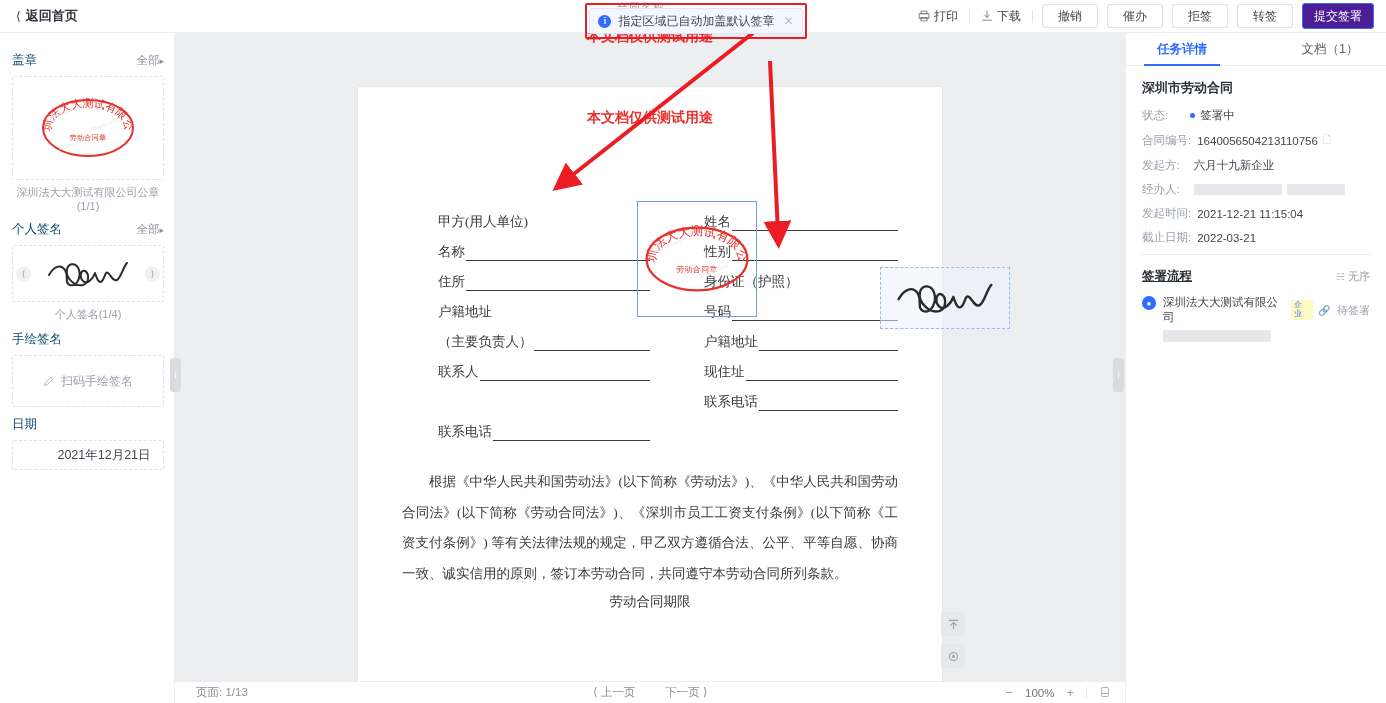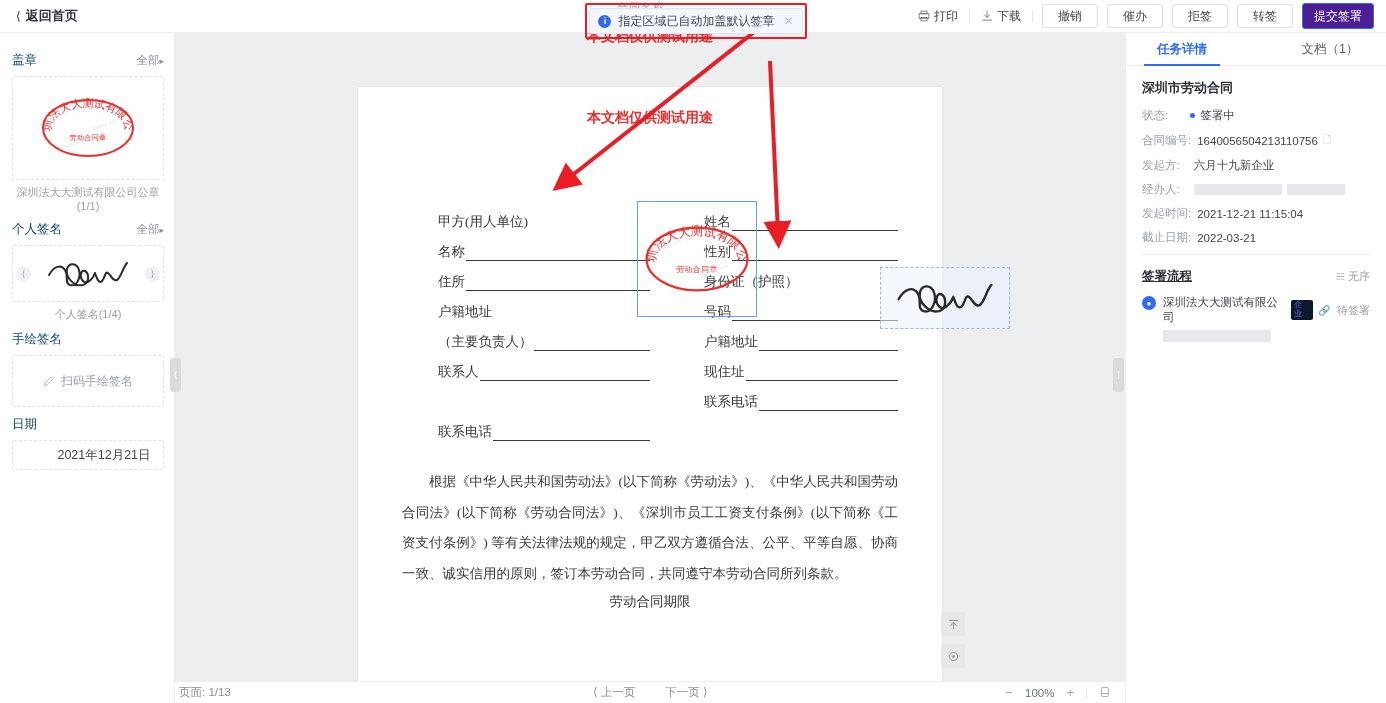--- a/index.html
+++ b/index.html
@@ -183,21 +183,21 @@
     display:flex; align-items:center; justify-content:center; cursor:pointer;
   }
   .fab-top { top: 612px; } .fab-loc { top: 644px; }
 
   
   .bottombar {
     position: absolute; top: 681px; left: 175px; width: 950px; height: 22px;
     background: #fff; border-top: 1px solid #eceef1;
     display:flex; align-items:center; font-size: 11.5px; color: #8a9099;
   }
-  .bb-pages { margin-left: 4px; }
+  .bb-pages { margin-left: 21px; }
   .bb-nav { position:absolute; left: 418px; display:flex; gap: 30px; }
   .bb-nav span { cursor: pointer; }
   .bb-zoom {
     position:absolute; right: 14px; display:flex; align-items:center; gap: 12px;
   }
   .bb-zoom .zbtn { cursor: pointer; font-size: 13px; color:#9aa0aa; }
   .bb-zoom .zval { color:#6f757e; font-size:11.5px; }
   .bb-vsep { width:1px; height:11px; background:#e4e6ea; }
 
   
@@ -232,21 +232,21 @@
   .flow-unordered { font-size:11px; color:#9aa0aa; display:flex; align-items:center; gap:3px; }
   .flow-item { display:flex; align-items:flex-start; padding: 10px 16px 0 16px; }
   .flow-avatar {
     width:14px; height:14px; border-radius:50%; background:#2f6bff; color:#fff;
     font-size:8px; display:flex; align-items:center; justify-content:center; flex:0 0 auto;
     margin-top:1px;
   }
   .flow-main { margin-left:7px; flex:1 1 auto; }
   .flow-name { font-size:11.5px; color:#41454d; display:flex; align-items:center; gap:6px; }
   .flow-badge {
-    background:#0f172a; color:#4b7bff; font-size:8px; border-radius:2px;
+    background:#fef9c3; color:#4b7bff; font-size:8px; border-radius:2px;
     padding:1px 3px; line-height:1.1;
   }
   .flow-link { color:#9bb6f2; font-size:10px; }
   .flow-status { font-size:11px; color:#9aa0aa; margin-left:auto; flex:0 0 auto; }
 </style>
 </head>
 <body>
 
 <div class="app">
 

